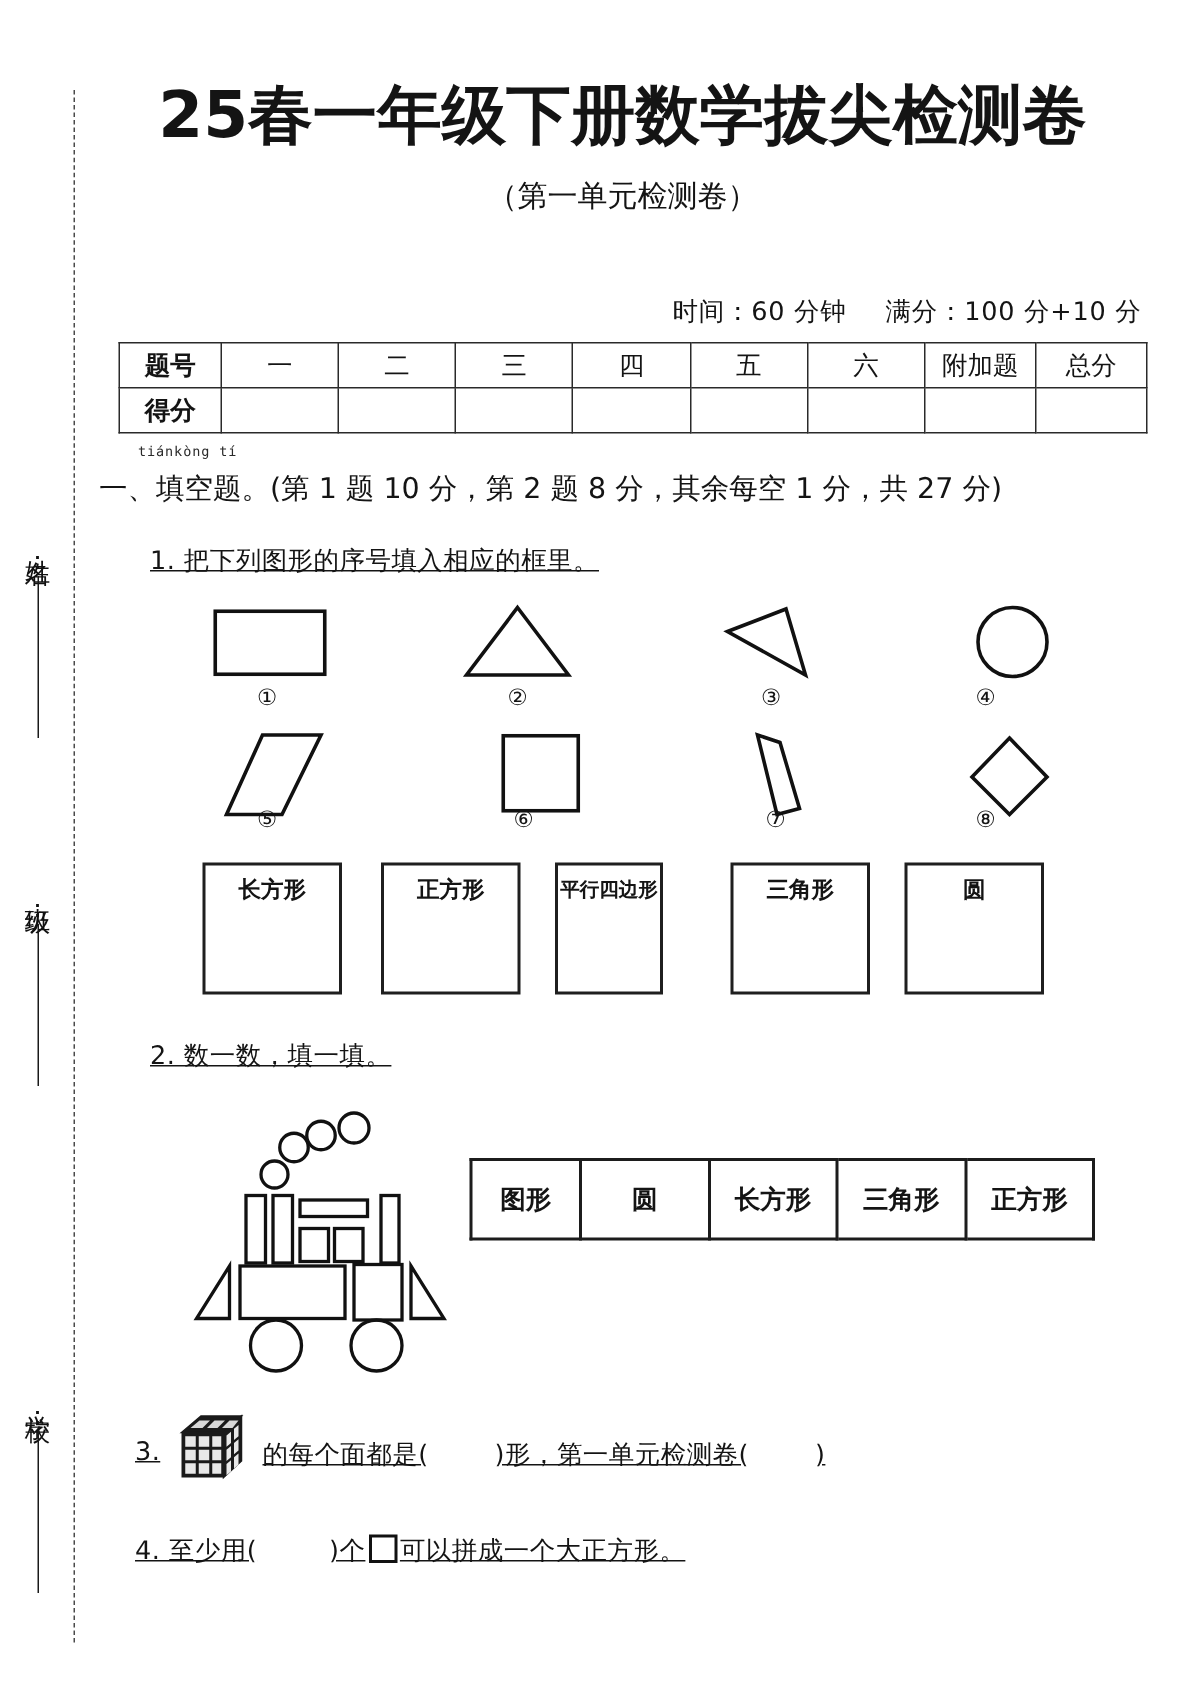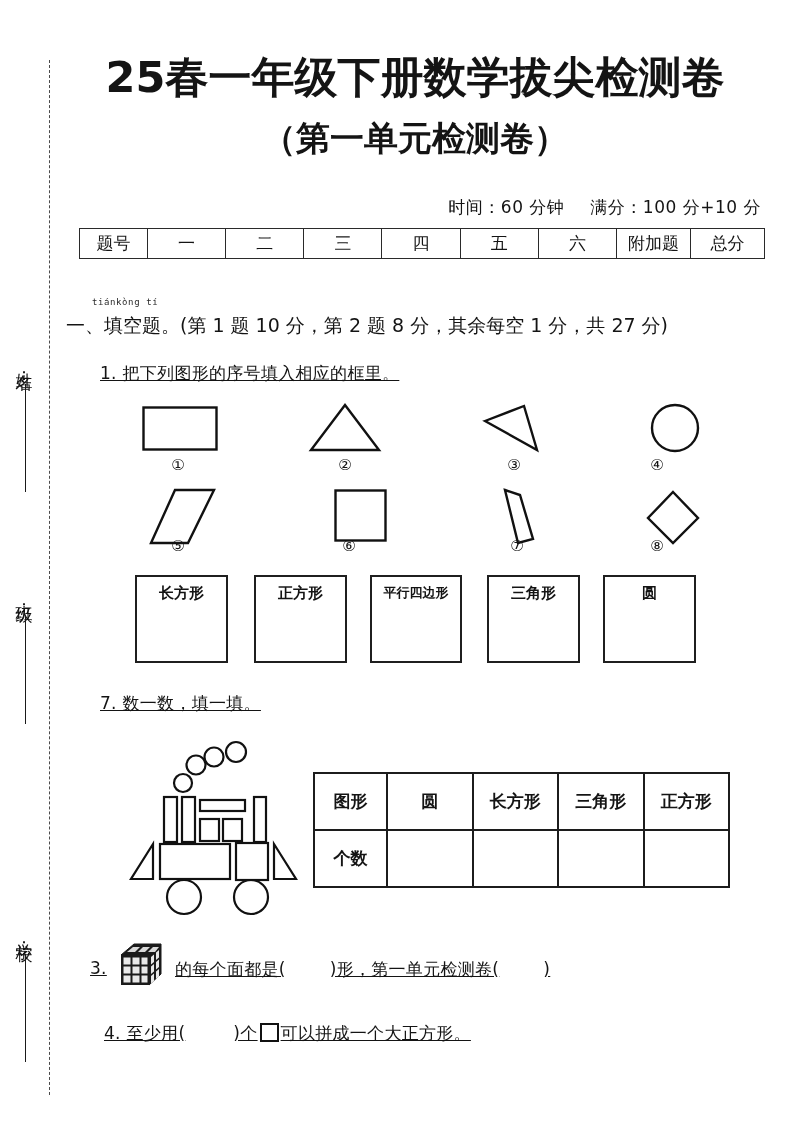--- a/index.html
+++ b/index.html
@@ -60,22 +60,22 @@
     font-weight: bold;
     letter-spacing: 0px;
     line-height: 1.18;
     white-space: nowrap;
   }
   .title-sub {
     position: absolute;
     left: 60px; top: 118px;
     width: 710px;
     text-align: center;
-    font-size: 34px;
-    font-weight: bold;
+    font-size: 20px;
+    font-weight: normal;
     line-height: 1.2;
     white-space: nowrap;
   }
   .meta-line {
     position: absolute;
     right: 32px; top: 196px;
     font-size: 17px;
     letter-spacing: .5px;
     white-space: nowrap;
   }
@@ -90,21 +90,21 @@
     table-layout: fixed;
   }
   .score-table td {
     border: 1.3px solid #2a2a2a;
     height: 30px;
     text-align: center;
     vertical-align: middle;
     font-size: 17px;
     padding: 0;
   }
-  .score-table td.hdr { width: 68px; }
+  .score-table td.hdr { width: 68px; font-weight: bold; }
   .score-table td.wide { width: 74px; }
 
   
   .section-head {
     position: absolute;
     left: 66px; top: 313px;
     width: 700px;
     font-size: 19px;
     font-weight: normal;
     white-space: nowrap;
@@ -158,27 +158,27 @@
   
   .count-table {
     position: absolute;
     left: 313px; top: 772px;
     width: 417px;
     border-collapse: collapse;
     table-layout: fixed;
   }
   .count-table td {
     border: 2.1px solid #1c1c1c;
-    height: 41px;
+    height: 53px;
     text-align: center;
     vertical-align: middle;
     font-size: 17px;
     font-weight: bold;
     font-family: "DejaVu Serif", "Liberation Serif", serif;
-    padding: 16px;
+    padding: 0;
   }
   .count-table td.c0 { width: 73px; }
 
   
   .mini-square {
     display: inline-block;
     width: 19px; height: 19px;
     border: 2px solid #111;
     vertical-align: -3px;
     margin: 0 2px;
@@ -218,20 +218,31 @@
     <td class="hdr">题号</td>
     <td>一</td>
     <td>二</td>
     <td>三</td>
     <td>四</td>
     <td>五</td>
     <td>六</td>
     <td class="wide">附加题</td>
     <td class="wide">总分</td>
   </tr>
+  <tr>
+    <td class="hdr">得分</td>
+    <td></td>
+    <td></td>
+    <td></td>
+    <td></td>
+    <td></td>
+    <td></td>
+    <td class="wide"></td>
+    <td class="wide"></td>
+  </tr>
 </tbody>
   </table>
 
 <div class="pinyin">tiánkòng tí</div>
 <div class="section-head">一、填空题。(第 1 题 10 分，第 2 题 8 分，其余每空 1 分，共 27 分)</div>
 
 <div class="q-line" style="left:100px; top:362px;">1. 把下列图形的序号填入相应的框里。</div>
 
 <div class="shapes-area">
 
@@ -291,31 +302,31 @@
   </div>
   <div class="shape-num" style="left:637px; top:537px;">⑧</div>
 </div>
 
 <div class="ans-box" style="left:135px; top:575px; width:93px; height:88px;">
   <span class="lbl">长方形</span>
 </div>
 <div class="ans-box" style="left:254px; top:575px; width:93px; height:88px;">
   <span class="lbl">正方形</span>
 </div>
-<div class="ans-box narrow" style="left:370px; top:575px; width:92px; height:88px;">
+<div class="ans-box narrow" style="left:370px; top:575px; width:72px; height:88px;">
   <span class="lbl">平行四边形</span>
 </div>
 <div class="ans-box" style="left:487px; top:575px; width:93px; height:88px;">
   <span class="lbl">三角形</span>
 </div>
 <div class="ans-box" style="left:603px; top:575px; width:93px; height:88px;">
   <span class="lbl">圆</span>
 </div>
 
-<div class="q-line" style="left:100px; top:692px;">7. 数一数，填一填。</div>
+<div class="q-line" style="left:100px; top:692px;">2. 数一数，填一填。</div>
 
 <div style="position:absolute; left:126px; top:730px;">
   <svg width="200" height="190" viewBox="0 0 200 190">
     <g fill="none" stroke="#111" stroke-width="2.2">
 
       <circle cx="57" cy="53" r="9"></circle>
       <circle cx="70" cy="35" r="9.5"></circle>
       <circle cx="88" cy="27" r="9.5"></circle>
       <circle cx="110" cy="22" r="10"></circle>
 
@@ -339,27 +350,20 @@
 </div>
 
 <table class="count-table">
   <tbody>
       <tr>
     <td class="c0">图形</td>
     <td>圆</td>
     <td>长方形</td>
     <td>三角形</td>
     <td>正方形</td>
-  </tr>
-  <tr>
-    <td class="c0">个数</td>
-    <td></td>
-    <td></td>
-    <td></td>
-    <td></td>
   </tr>
 </tbody>
   </table>
 
 <div class="q-line" style="left:90px; top:958px;">3.</div>
 
 <div class="cube-icon">
   <svg width="48" height="48" viewBox="0 0 48 48">
 
     <polygon points="4,14 17,3 44,3 32,14" fill="#1a1a1a" stroke="#1a1a1a" stroke-width="1"></polygon>
@@ -394,15 +398,15 @@
       <polygon points="21,11 26,6 33,6 28,11"></polygon>
       <polygon points="31,11 36,6 42,6 38,11"></polygon>
     </g>
   </svg>
 </div>
 
 <div class="q-line" style="left:175px; top:958px;">
   <span>的每个面都是(</span><span style="display:inline-block;width:44px;"></span><span>)形，第一单元检测卷(</span><span style="display:inline-block;width:44px;"></span><span>)</span>
 </div>
 
-<div class="q-line" style="left:104px; top:1022px;text-align:center;">
+<div class="q-line" style="left:90px; top:1022px;text-align:center;">
   <span>4. 至少用(</span><span style="display:inline-block;width:48px;"></span><span>)个</span><span class="mini-square"></span><span>可以拼成一个大正方形。</span>
 </div>
 
 </body></html>

